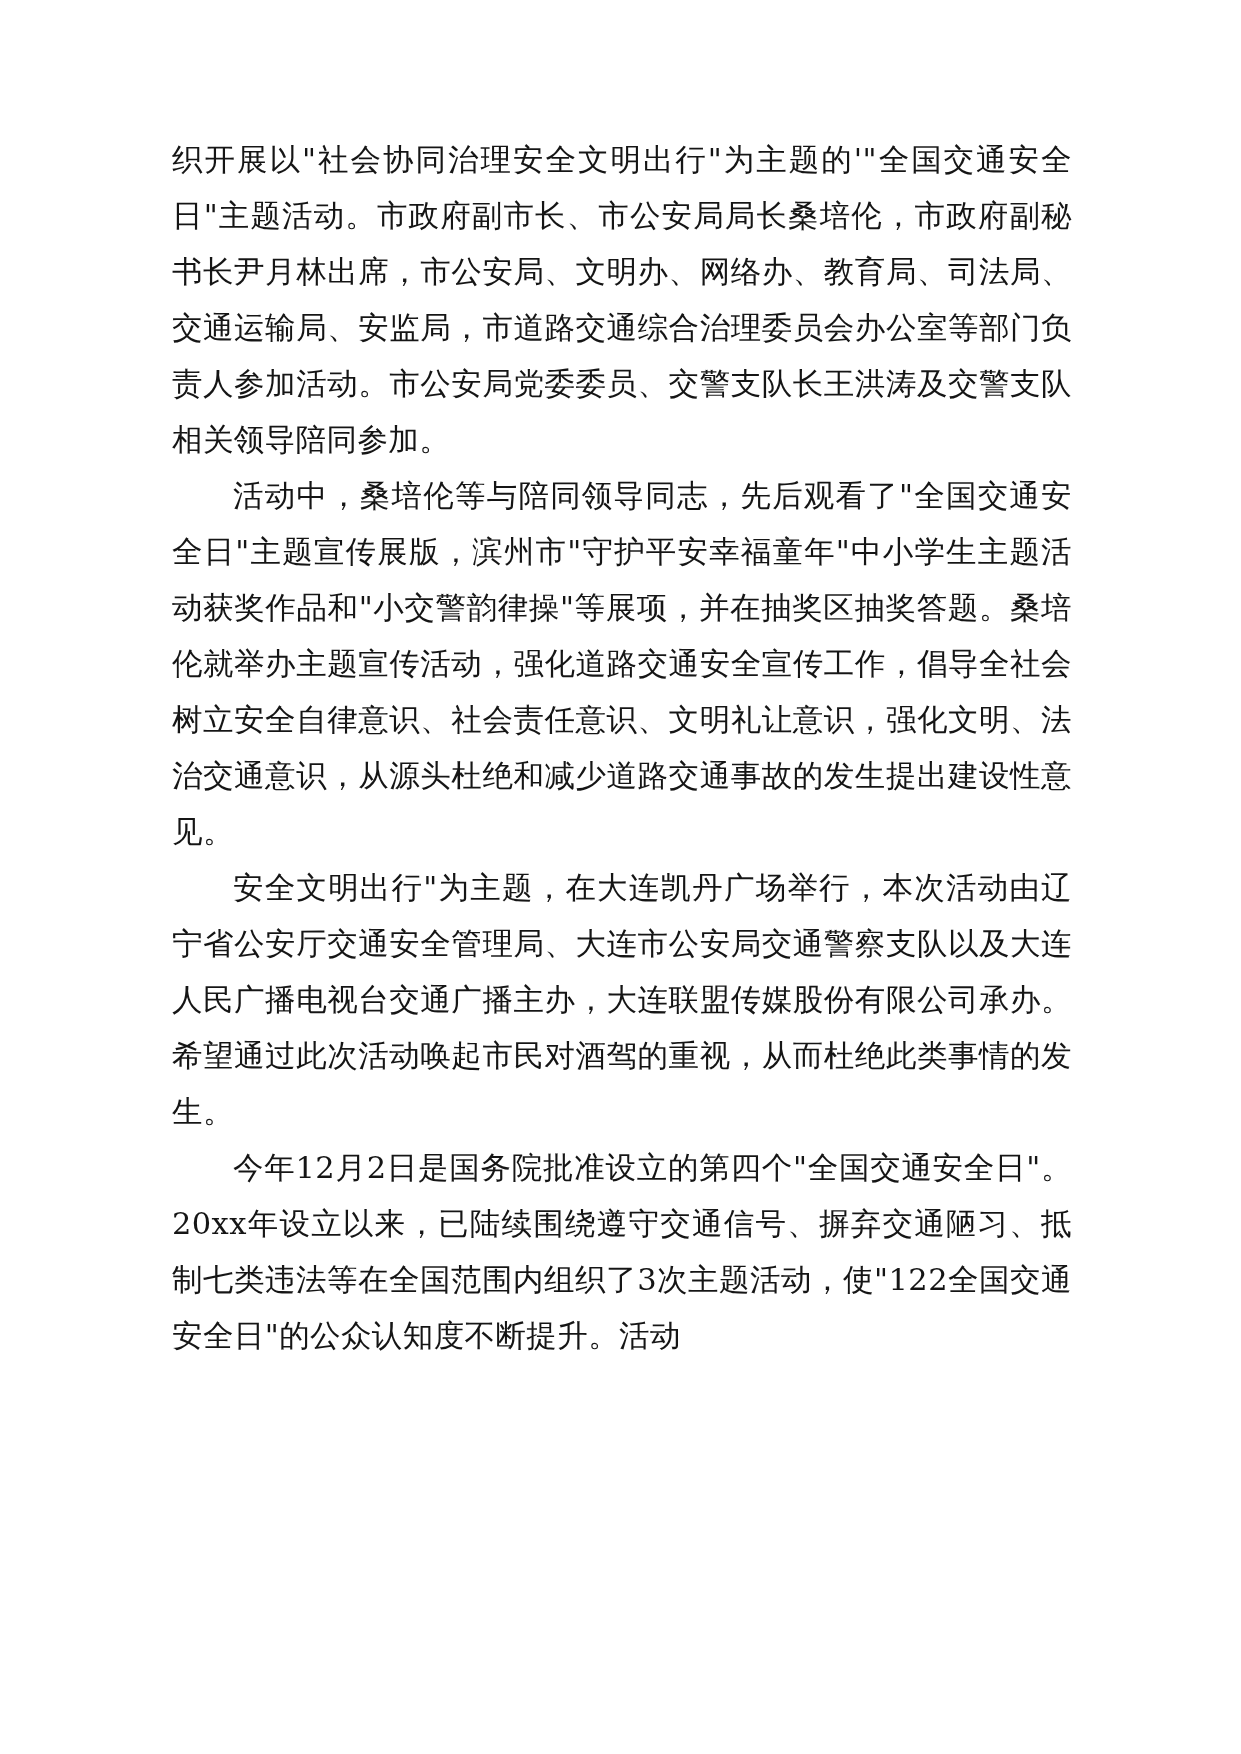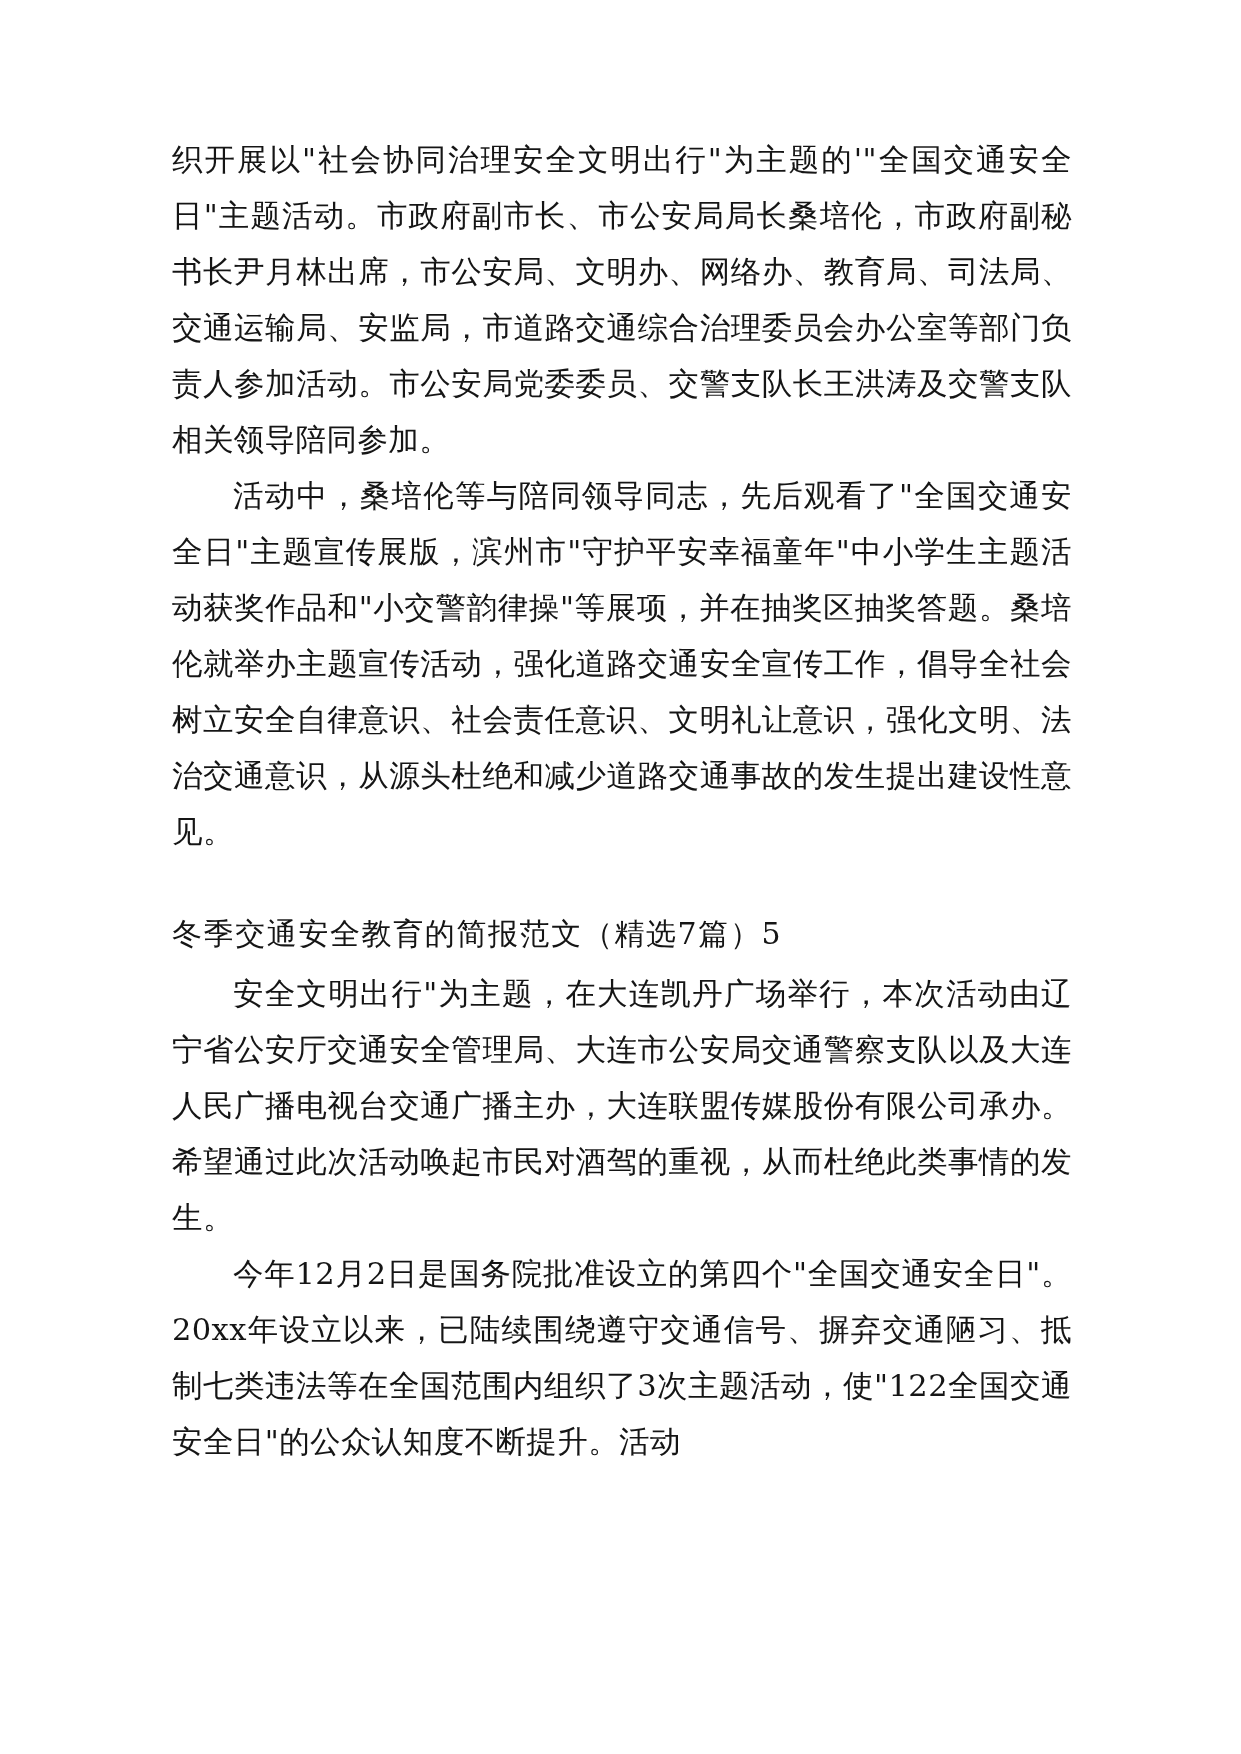--- a/index.html
+++ b/index.html
@@ -53,20 +53,19 @@
 </head>
 <body>
 
 <div class="page">
   <div class="doc-body">
 
     <p class="para gap-after-para">织开展以"社会协同治理安全文明出行"为主题的'"全国交通安全日"主题活动。市政府副市长、市公安局局长桑培伦，市政府副秘书长尹月林出席，市公安局、文明办、网络办、教育局、司法局、交通运输局、安监局，市道路交通综合治理委员会办公室等部门负责人参加活动。市公安局党委委员、交警支队长王洪涛及交警支队相关领导陪同参加。</p>
 
     <p class="para indent">活动中，桑培伦等与陪同领导同志，先后观看了"全国交通安全日"主题宣传展版，滨州市"守护平安幸福童年"中小学生主题活动获奖作品和"小交警韵律操"等展项，并在抽奖区抽奖答题。桑培伦就举办主题宣传活动，强化道路交通安全宣传工作，倡导全社会树立安全自律意识、社会责任意识、文明礼让意识，强化文明、法治交通意识，从源头杜绝和减少道路交通事故的发生提出建设性意见。</p>
 
-    <h2 class="section-heading">冬季交通安全教育的简报范文（精选7篇）5</h2>
 
     <p class="para indent">安全文明出行"为主题，在大连凯丹广场举行，本次活动由辽宁省公安厅交通安全管理局、大连市公安局交通警察支队以及大连人民广播电视台交通广播主办，大连联盟传媒股份有限公司承办。希望通过此次活动唤起市民对酒驾的重视，从而杜绝此类事情的发生。</p>
 
     <p class="para indent">今年12月2日是国务院批准设立的第四个"全国交通安全日"。20xx年设立以来，已陆续围绕遵守交通信号、摒弃交通陋习、抵制七类违法等在全国范围内组织了3次主题活动，使"122全国交通安全日"的公众认知度不断提升。活动</p>
 
   </div>
 </div>
 
 </body></html>

